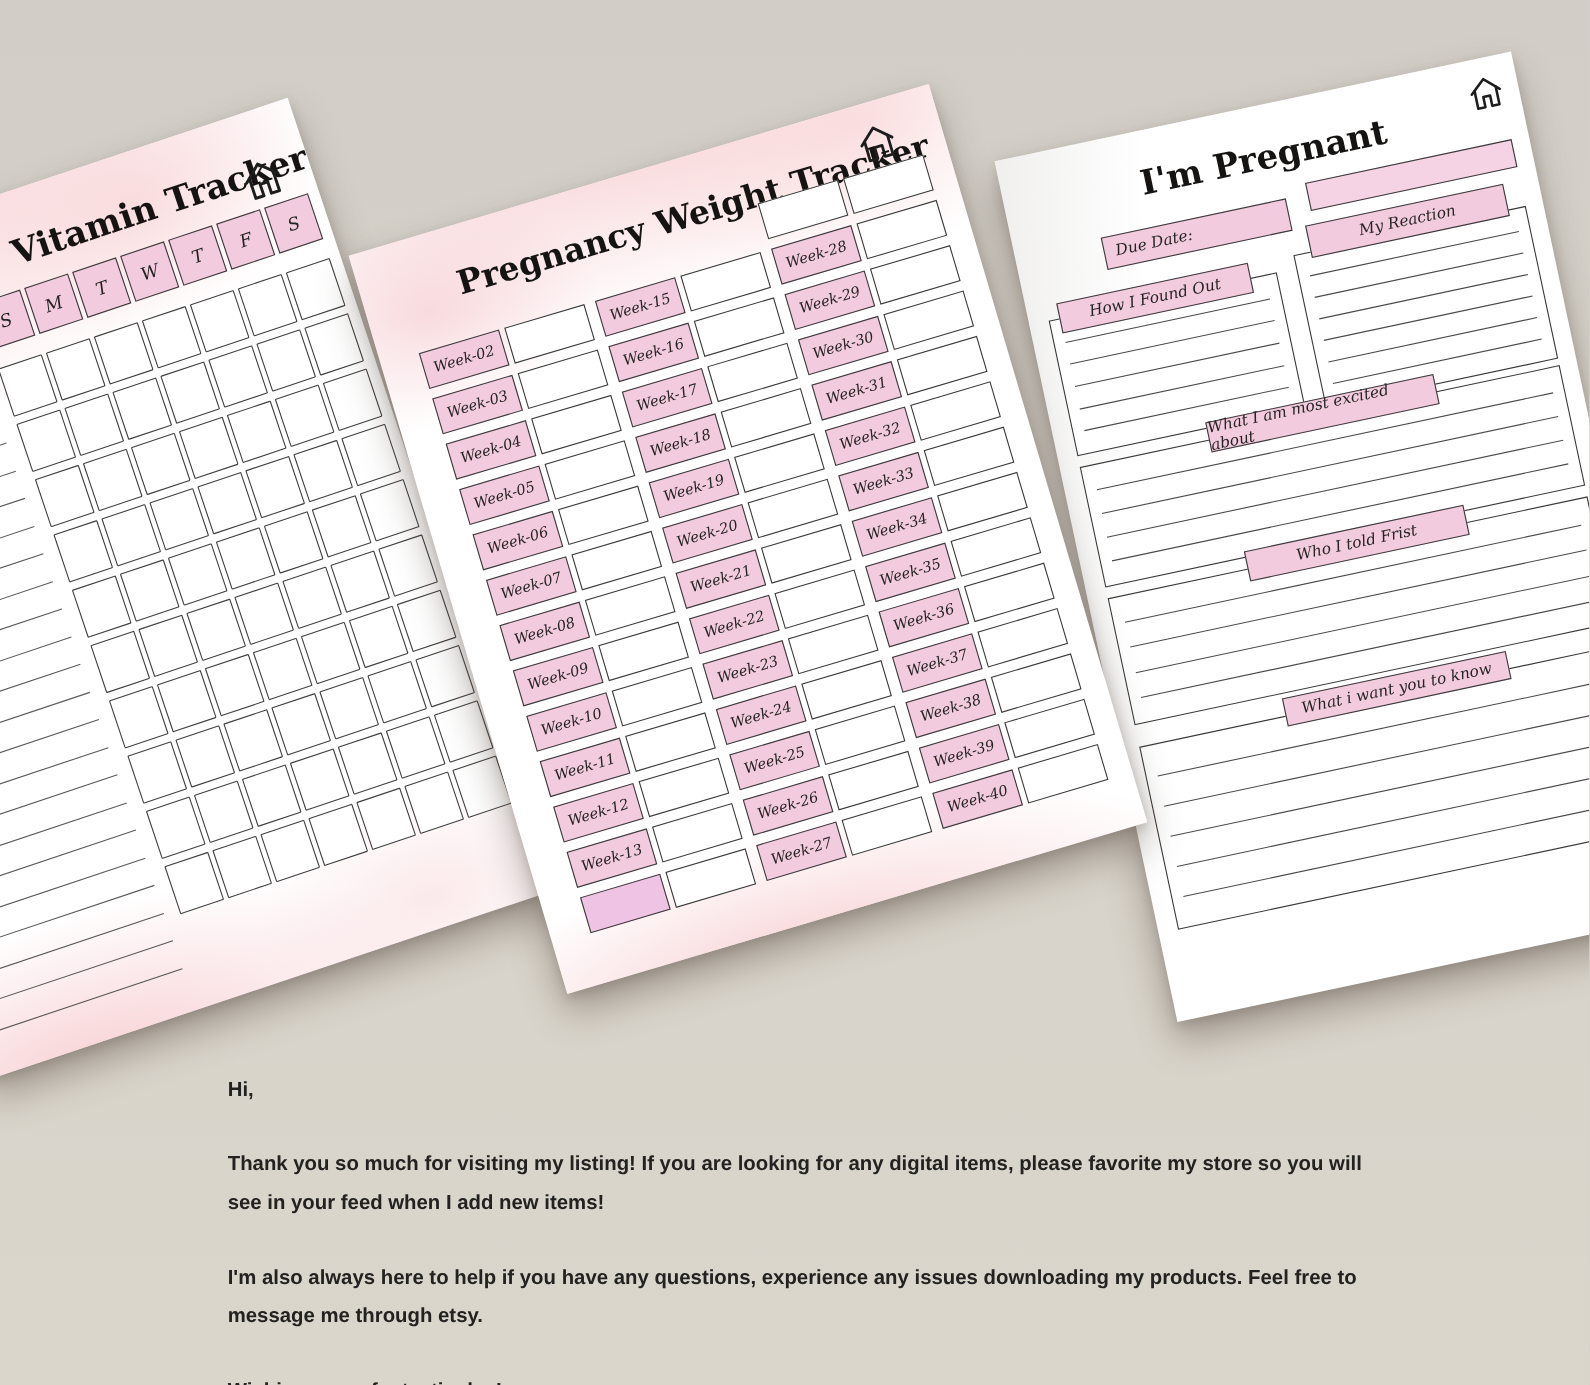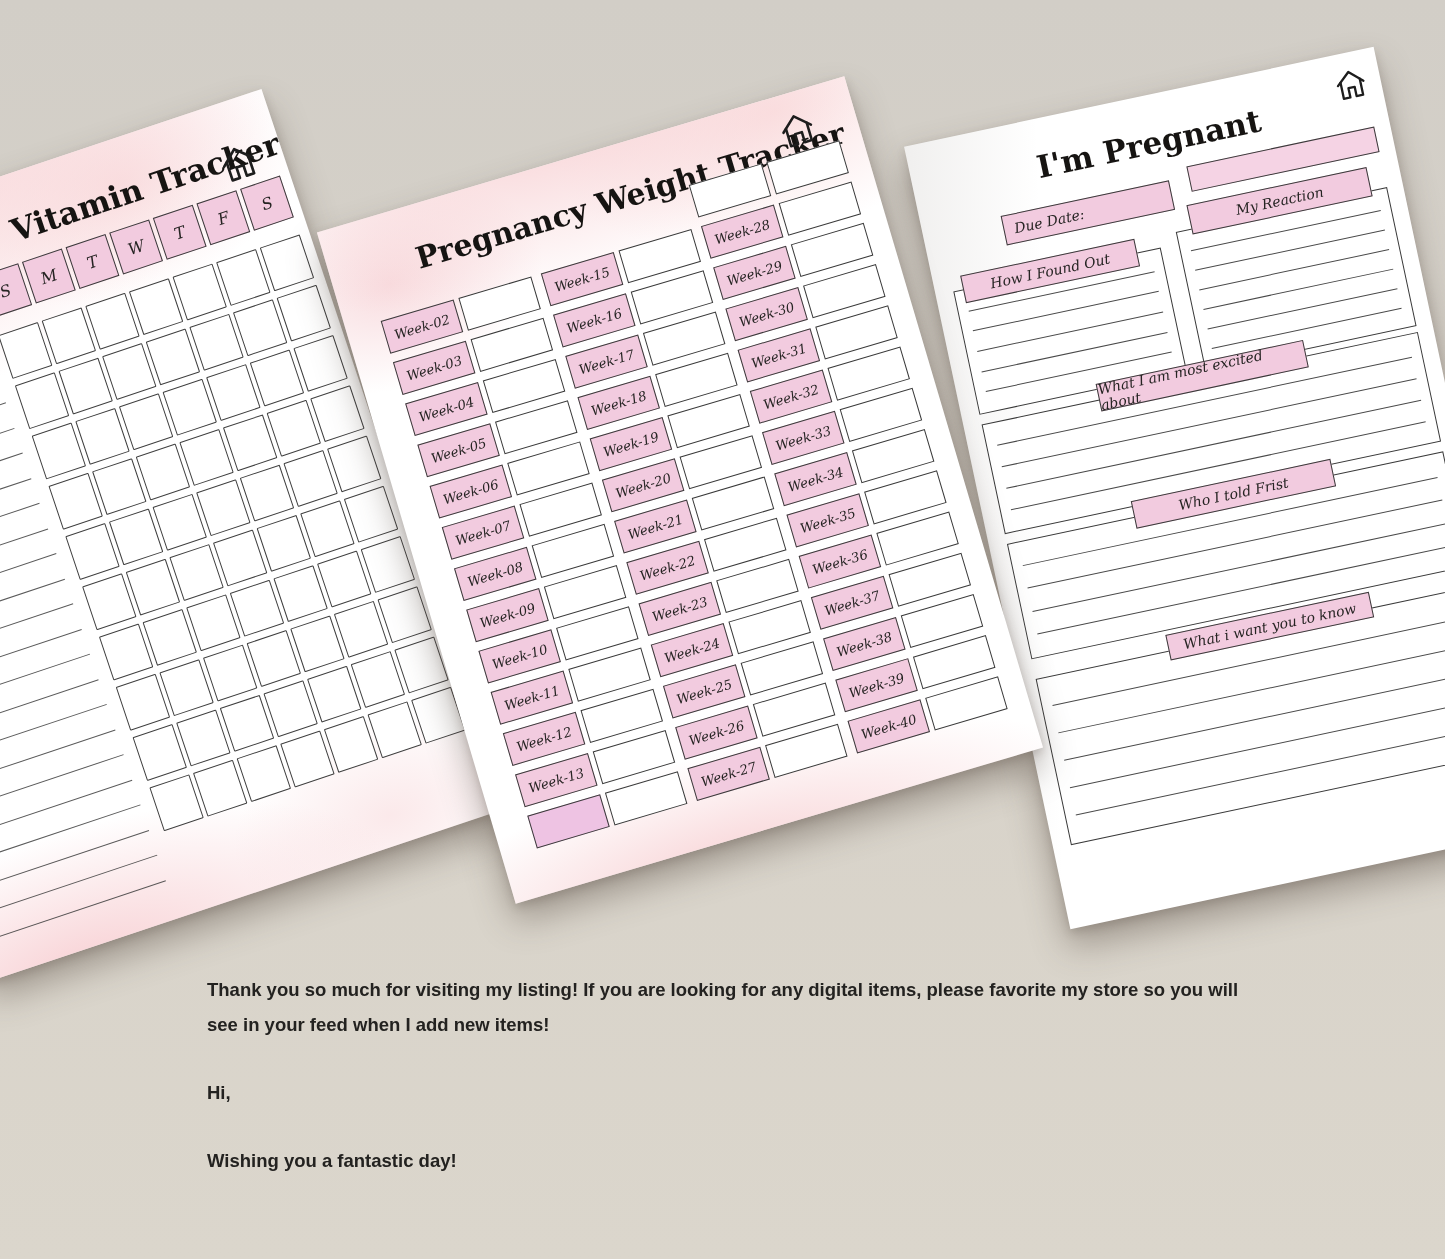--- a/index.html
+++ b/index.html
@@ -318,18 +318,19 @@
     <div class="lined" style="left:18px;top:548px;width:446px;height:170px;">
         <div class="rline" style="top: 16.6667%;"></div>
         <div class="rline" style="top: 33.3333%;"></div>
         <div class="rline" style="top: 50%;"></div>
         <div class="rline" style="top: 66.6667%;"></div>
         <div class="rline" style="top: 83.3333%;"></div>
       </div>
   </section>
 
   <div class="copy" id="paras">
+      <p>Hi,</p>
       <p>Thank you so much for visiting my listing! If you are looking for any digital items, please favorite my store so you will see in your feed when I add new items!</p>
-      <p>Hi,</p>
+      <p>I'm also always here to help if you have any questions, experience any issues downloading my products. Feel free to message me through etsy.</p>
       <p>Wishing you a fantastic day!</p>
     </div>
 
 </div>
 
 </body></html>

